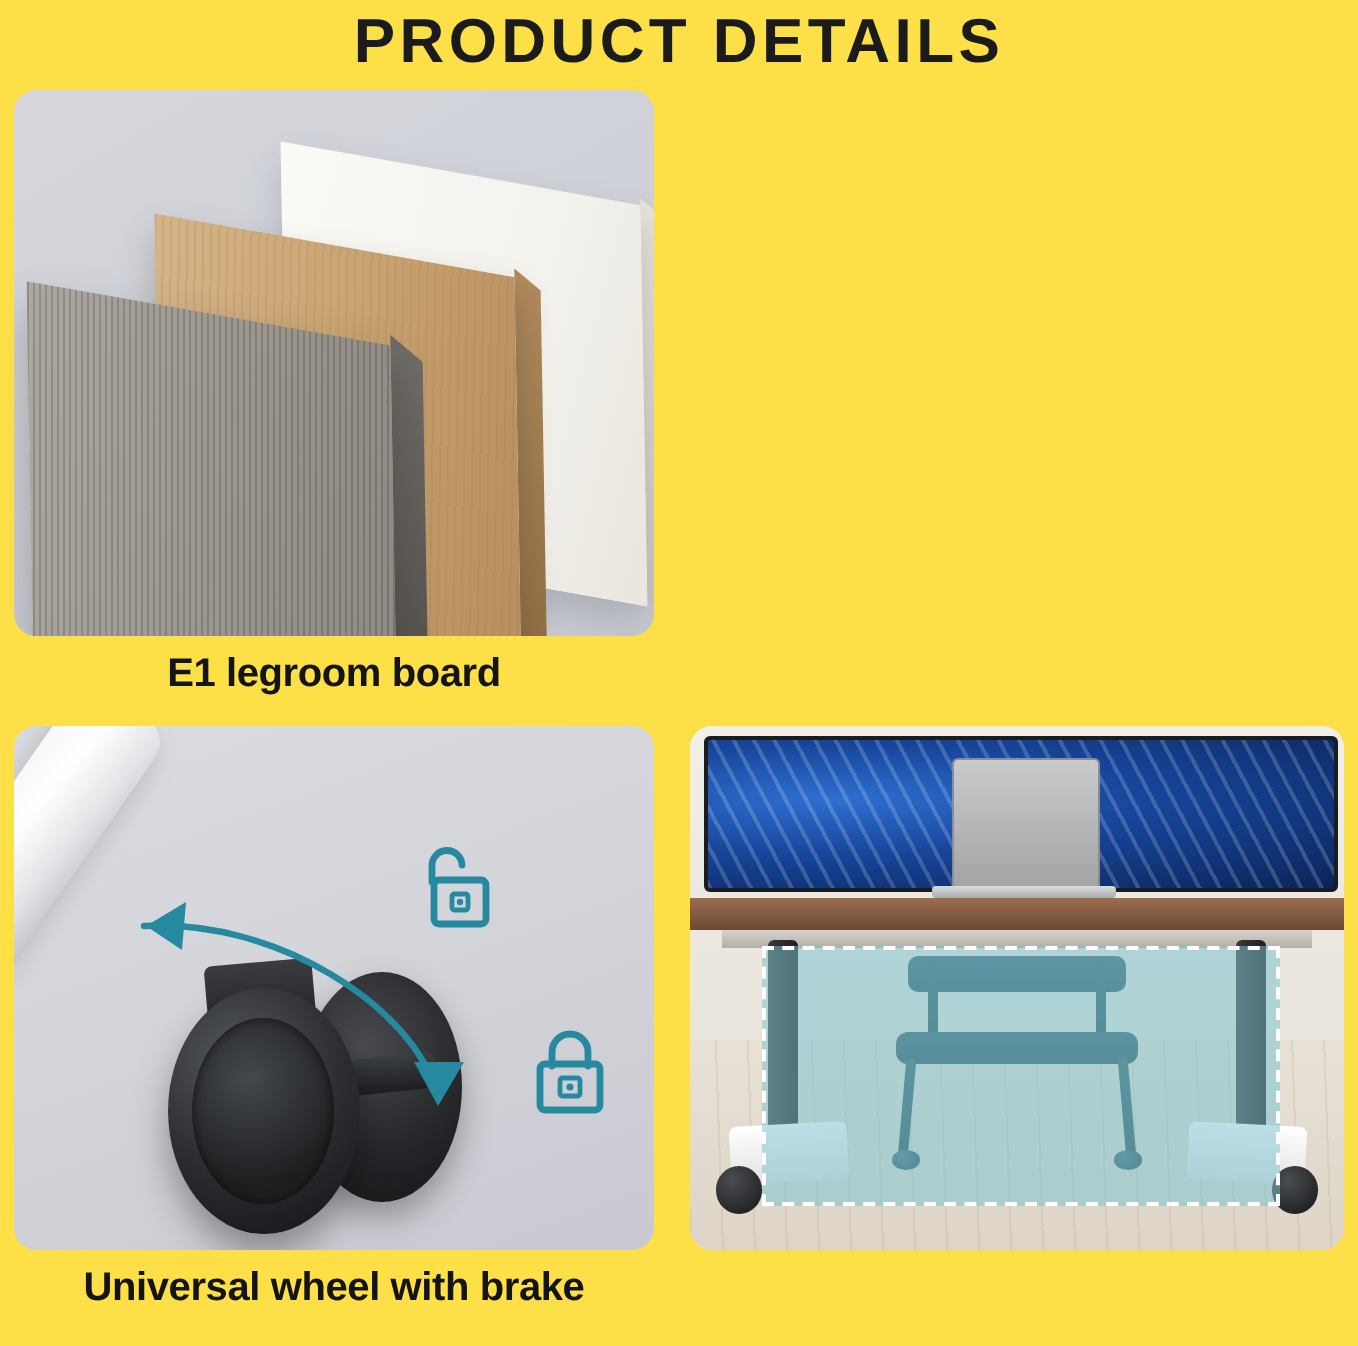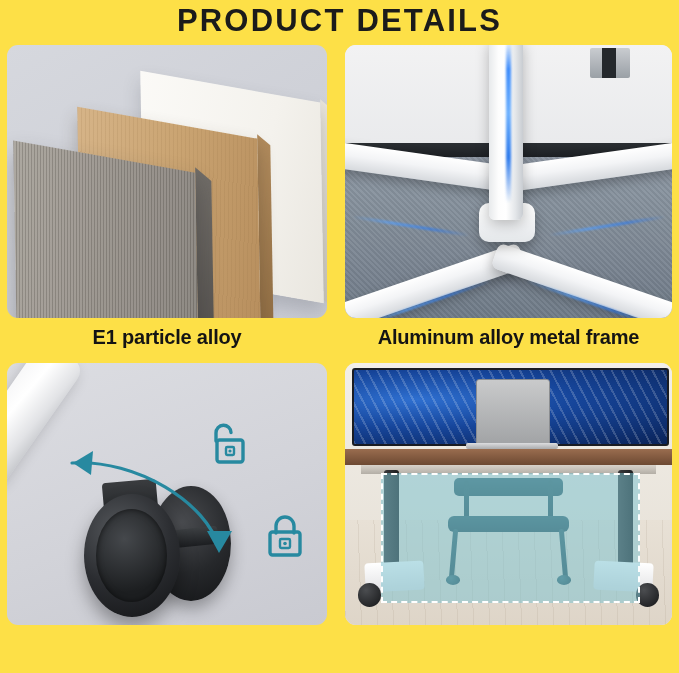--- a/index.html
+++ b/index.html
@@ -272,46 +272,23 @@
           <div class="edge"></div>
           <div class="face"></div>
         </div>
 
         <div class="board bd-grey">
           <div class="edge"></div>
           <div class="face"></div>
         </div>
 
       </div>
-      <div class="caption cap-top">E1 particle alloy</div>
+      <div class="caption cap-top">E1 legroom board</div>
     </div>
 
-    <div class="cell cell-tr">
-      <div class="panel p2">
-        <div class="wall"></div>
-        <div class="skirting"></div>
-        <div class="floor"></div>
-        <div class="vent"></div>
-
-        <div class="arm arm-l"></div>
-        <div class="arm arm-r"></div>
-        <div class="glow glow-l"></div>
-        <div class="glow glow-r"></div>
-
-        <div class="arm arm-bl"></div>
-        <div class="arm arm-br"></div>
-        <div class="glow glow-bl"></div>
-        <div class="glow glow-br"></div>
-
-        <div class="hub"></div>
-        <div class="column"></div>
-        <div class="colglow"></div>
-      </div>
-      <div class="caption cap-top">Aluminum alloy metal frame</div>
-    </div>
 
     <div class="cell cell-bl">
       <div class="panel p3">
 
         <div class="leg"></div>
         <div class="legtip"></div>
         <div class="wheel-back"></div>
         <div class="brake"></div>
         <div class="wheel-front"></div>
 
@@ -329,20 +306,21 @@
         </svg>
 
         <svg class="lock-ico" style="left:256px;top:150px;" width="44" height="48" viewBox="0 0 44 48">
           <path d="M13 20 L13 13 A9 9 0 0 1 31 13 L31 20" fill="none" stroke="#2789a0" stroke-width="3.4" stroke-linecap="round"></path>
           <rect x="7" y="19" width="30" height="23" rx="2.5" fill="none" stroke="#2789a0" stroke-width="3.4"></rect>
           <rect x="17" y="26" width="10" height="9" rx="1.2" fill="none" stroke="#2789a0" stroke-width="2.4"></rect>
           <circle cx="22" cy="30.5" r="1.8" fill="#2789a0"></circle>
         </svg>
 
       </div>
+      <div class="caption cap-bot">Universal wheel with brake</div>
     </div>
 
     <div class="cell cell-br">
       <div class="panel p4">
         <div class="wall4"></div>
         <div class="floor4"></div>
 
         <div class="monitor"></div>
         <div class="laptop"></div>
         <div class="laptop-base"></div>

